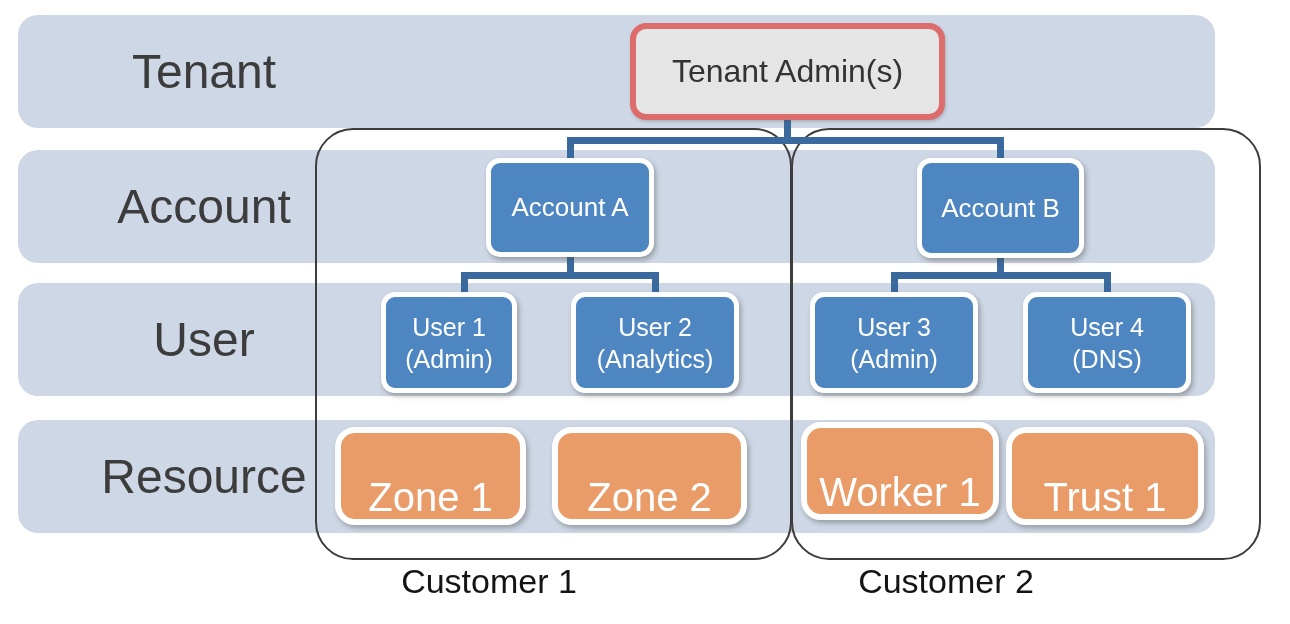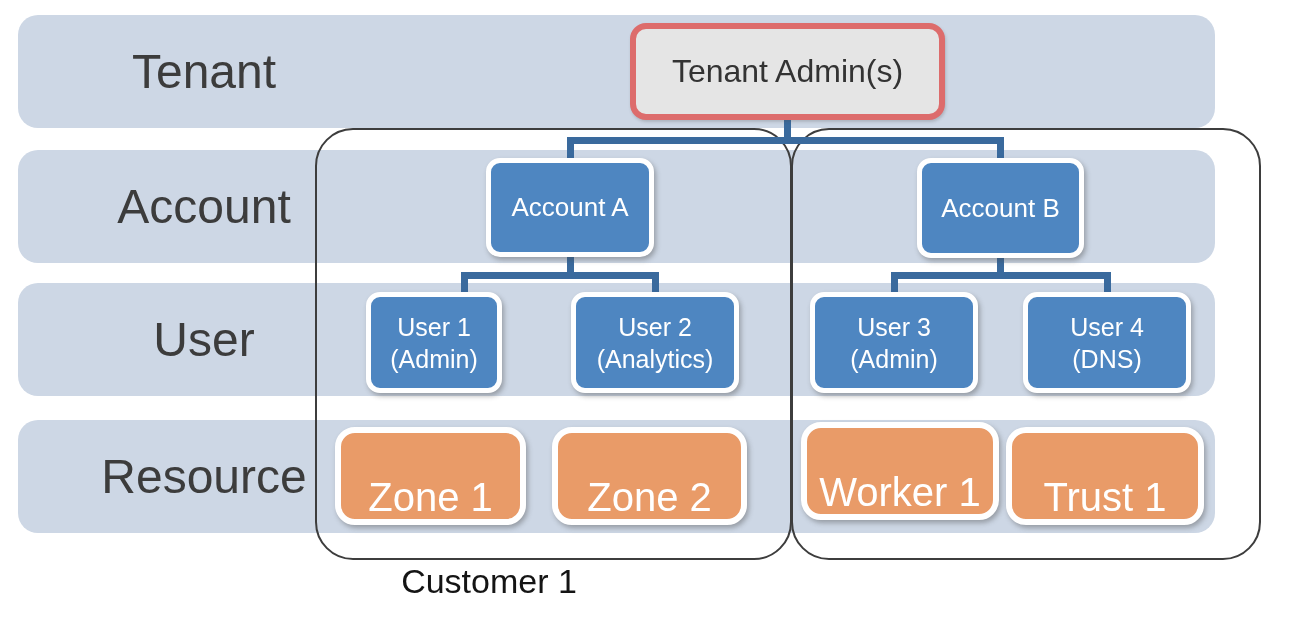--- a/index.html
+++ b/index.html
@@ -119,21 +119,21 @@
     <span>Tenant Admin(s)</span>
   </div>
 
   <div class="node node-blue node-account" style="left:486px;top:158px;width:168px;height:99px">
     <span>Account A</span>
   </div>
   <div class="node node-blue node-account" style="left:917px;top:158px;width:167px;height:100px">
     <span>Account B</span>
   </div>
 
-  <div class="node node-blue node-user" style="left:366px;top:292px;width:136px;height:101px">
+  <div class="node node-blue node-user" style="left:381px;top:292px;width:136px;height:101px">
     <span>User 1</span>
     <span>(Admin)</span>
   </div>
   <div class="node node-blue node-user" style="left:571px;top:292px;width:168px;height:101px">
     <span>User 2</span>
     <span>(Analytics)</span>
   </div>
   <div class="node node-blue node-user" style="left:810px;top:292px;width:168px;height:101px">
     <span>User 3</span>
     <span>(Admin)</span>
@@ -150,14 +150,15 @@
     <span>Zone 2</span>
   </div>
   <div class="node node-orange" style="left:801px;top:422px;width:198px;height:98px">
     <span>Worker 1</span>
   </div>
   <div class="node node-orange" style="left:1006px;top:427px;width:198px;height:98px">
     <span>Trust 1</span>
   </div>
 
   <div class="customer-label" style="left:379px;top:562px">Customer 1</div>
+  <div class="customer-label" style="left:836px;top:562px">Customer 2</div>
 
 </div>
 
 </body></html>

